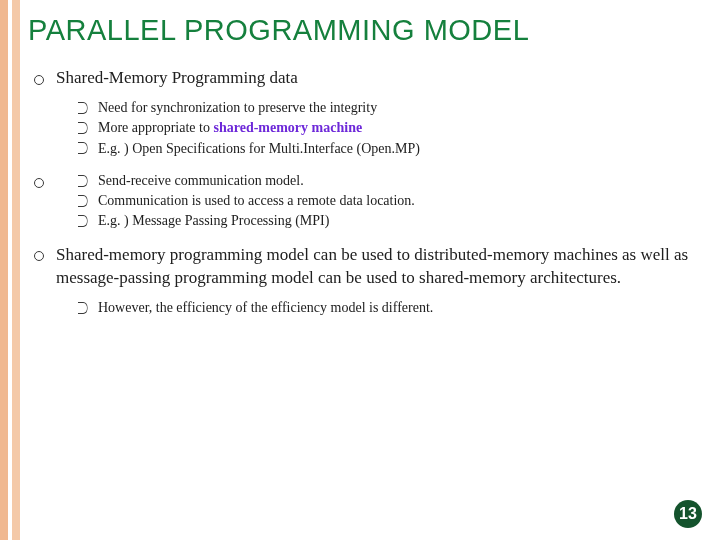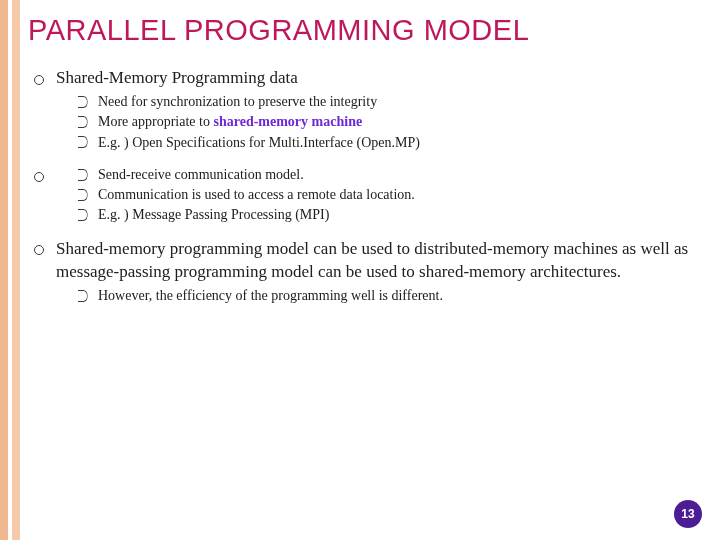--- a/index.html
+++ b/index.html
@@ -24,21 +24,21 @@
     left: 28px;
     right: 16px;
     top: 8px;
     bottom: 8px;
   }
   .title {
     font-family: "Century Gothic", "Segoe UI", Arial, sans-serif;
     font-weight: 400;
     font-size: 29px;
     letter-spacing: 0.5px;
-    color: #be185d;
+    color: #15803d;
     margin: 6px 0 20px 0;
   }
   ul.level1 {
     list-style: none;
     padding-left: 6px;
   }
   ul.level1 > li {
     position: relative;
     padding-left: 22px;
     margin: 12px 0 4px 0;
@@ -52,21 +52,21 @@
     top: 0.45em;
     width: 8px;
     height: 8px;
     border: 1.5px solid #3a3a3a;
     border-radius: 50%;
     background: transparent;
   }
   ul.level2 {
     list-style: none;
     padding-left: 22px;
-    margin-top: 2px;
+    margin-top: 8px;
   }
   ul.level2 > li {
     position: relative;
     padding-left: 20px;
     font-size: 14px;
     line-height: 1.45;
   }
   ul.level2 > li::before {
     content: "";
     position: absolute;
@@ -83,25 +83,25 @@
     transform: scaleX(0.75);
     transform-origin: left center;
   }
   .hl { color: #6d28d9; font-weight: bold; }
   .pagenum {
     position: absolute;
     right: 18px;
     bottom: 12px;
     width: 28px;
     height: 28px;
-    background: #4c1d95;
+    background: #14532d;
     border-radius: 50%;
     color: #ffffff;
     font-family: Arial, sans-serif;
-    font-size: 12px;
+    font-size: 16px;
     font-weight: bold;
     display: flex;
     align-items: center;
     justify-content: center;
   }
 </style>
 </head>
 <body>
 
 <div class="stripe outer"></div>
@@ -125,21 +125,21 @@
       <ul class="level2">
         <li><span>Send-receive communication model.</span><span class="hl"></span><span></span></li>
         <li><span>Communication is used to access a remote data location.</span><span class="hl"></span><span></span></li>
         <li><span>E.g. ) Message Passing Processing (MPI)</span><span class="hl"></span><span></span></li>
       </ul>
     </li>
 
     <li>
       <span>Shared-memory programming model can be used to distributed-memory machines as well as message-passing programming model can be used to shared-memory architectures.</span>
       <ul class="level2">
-        <li><span>However, the efficiency of the programming well is different.</span><span class="hl"></span><span></span></li>
+        <li><span>However, the efficiency of the efficiency model is different.</span><span class="hl"></span><span></span></li>
       </ul>
     </li>
 
   </ul>
 </div>
 
 <div class="pagenum">
   <span>13</span>
 </div>
 

